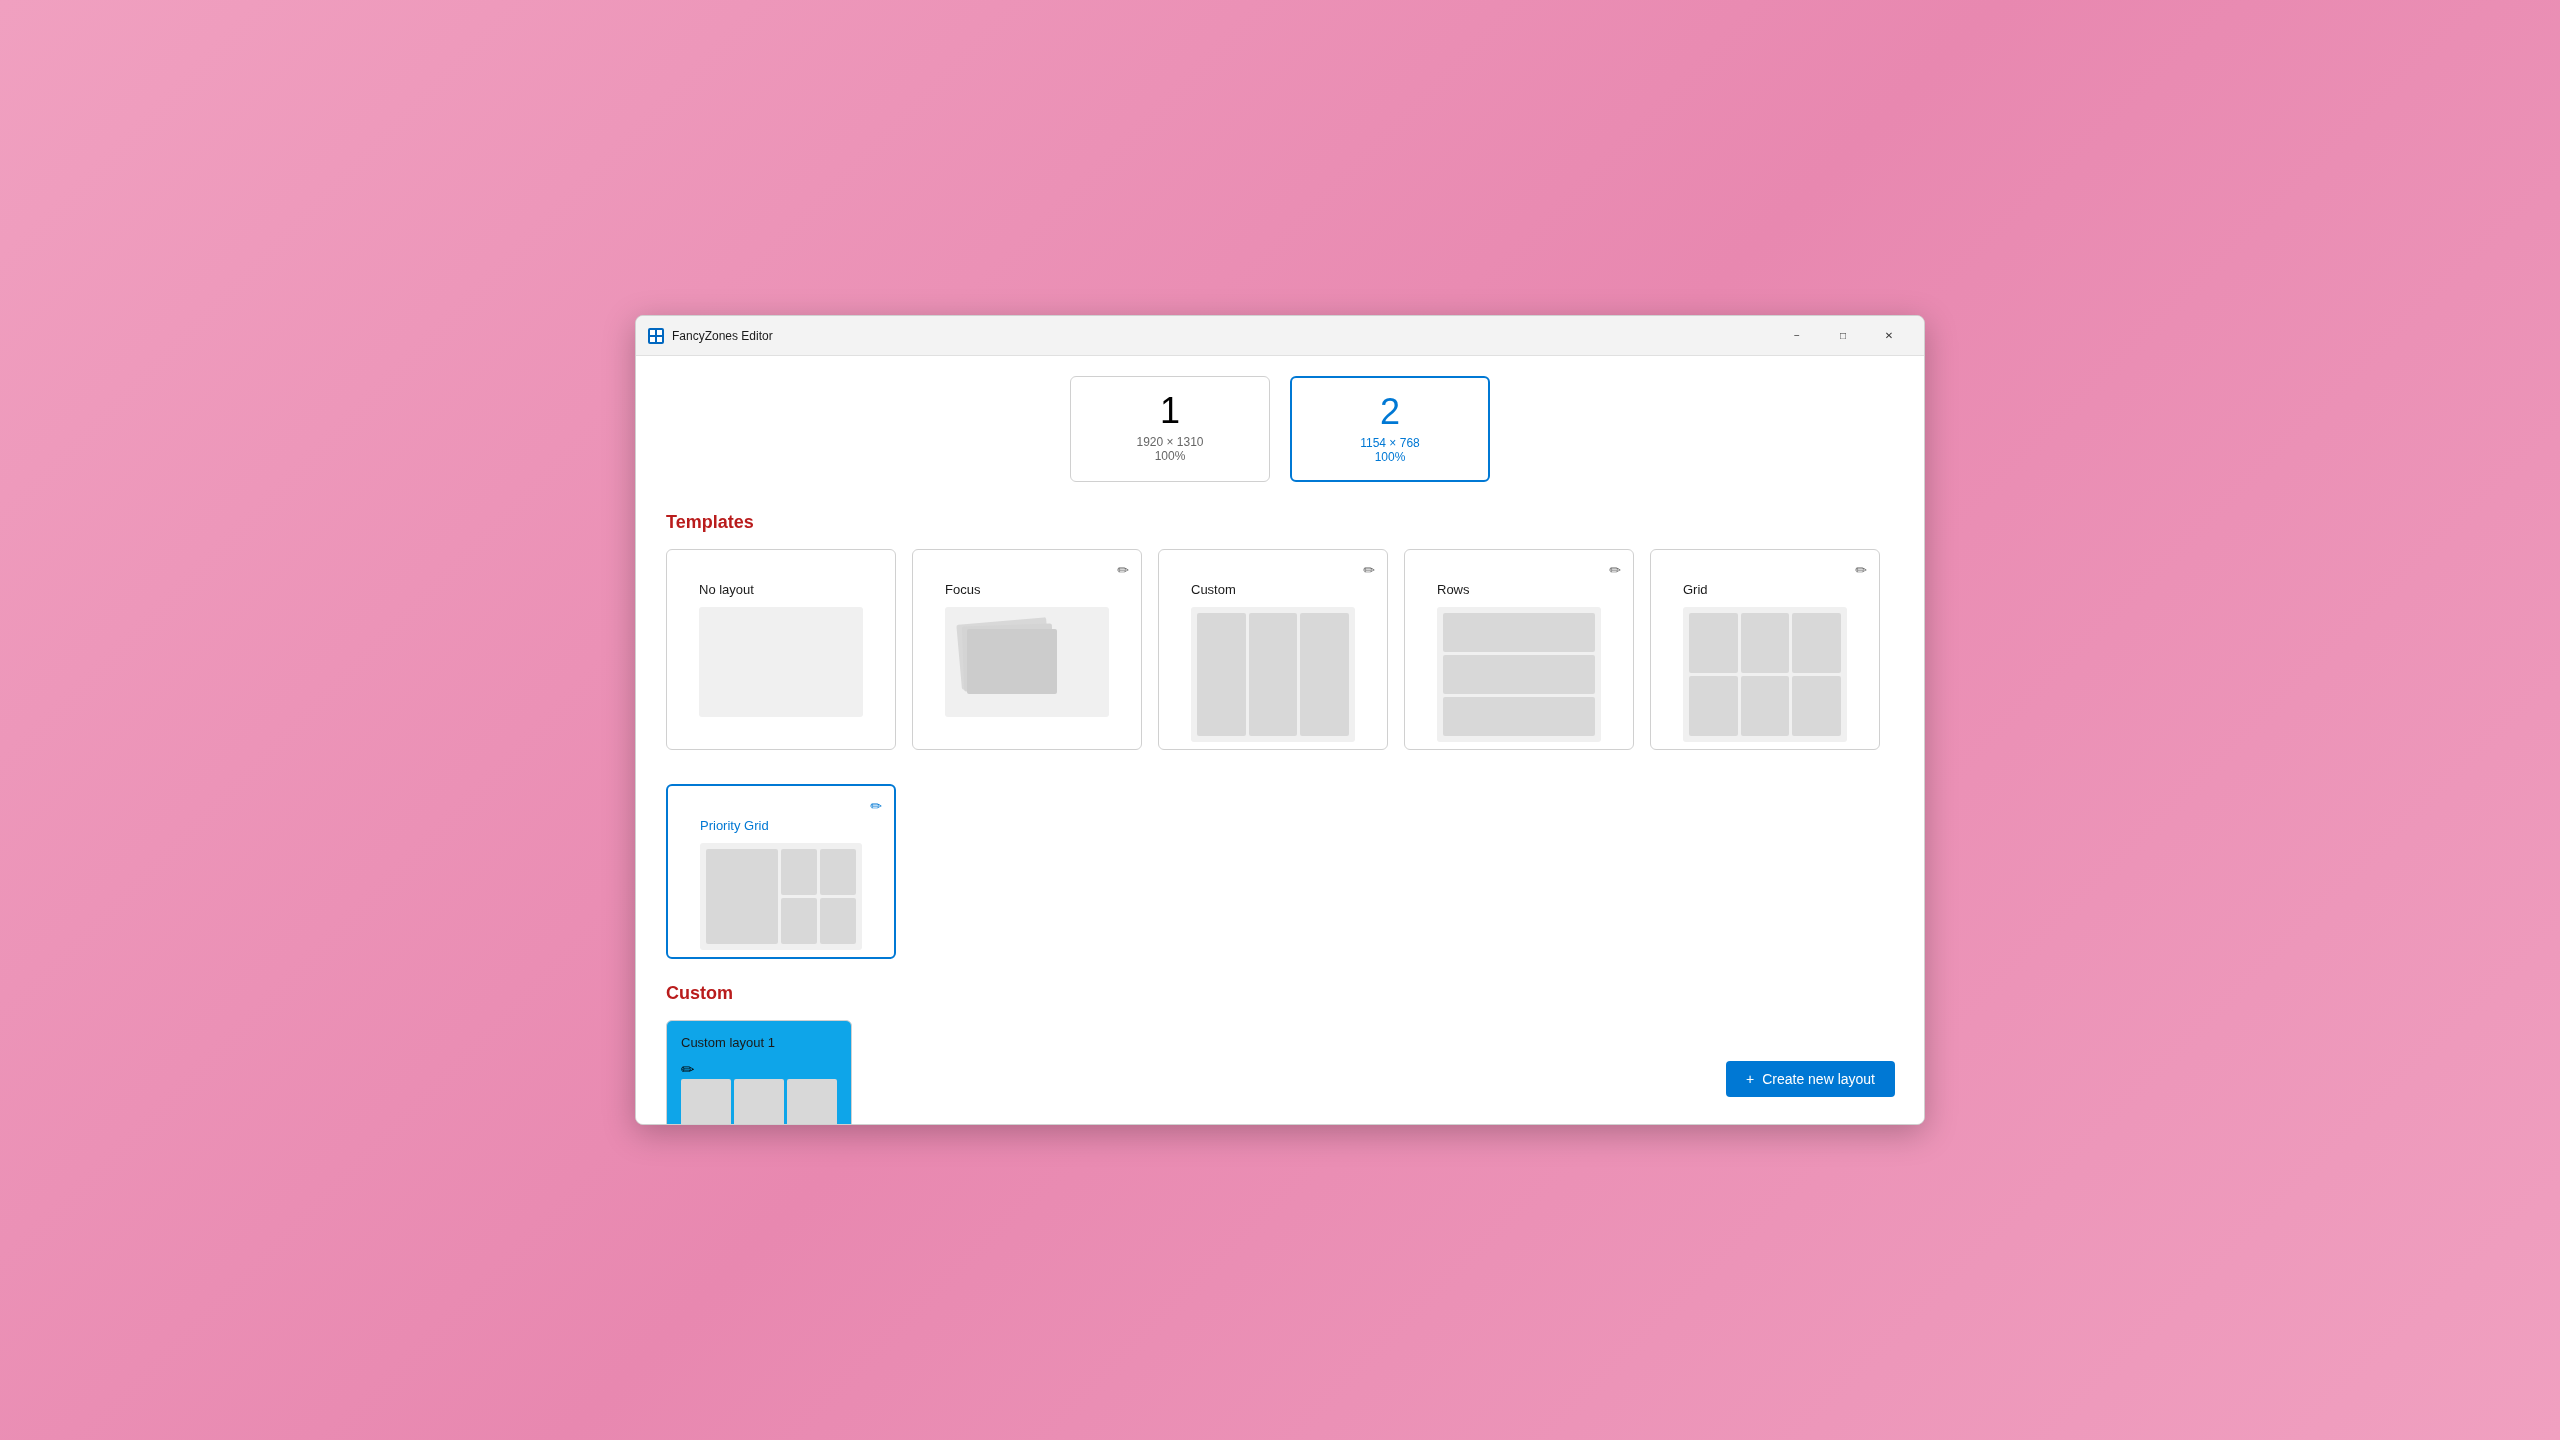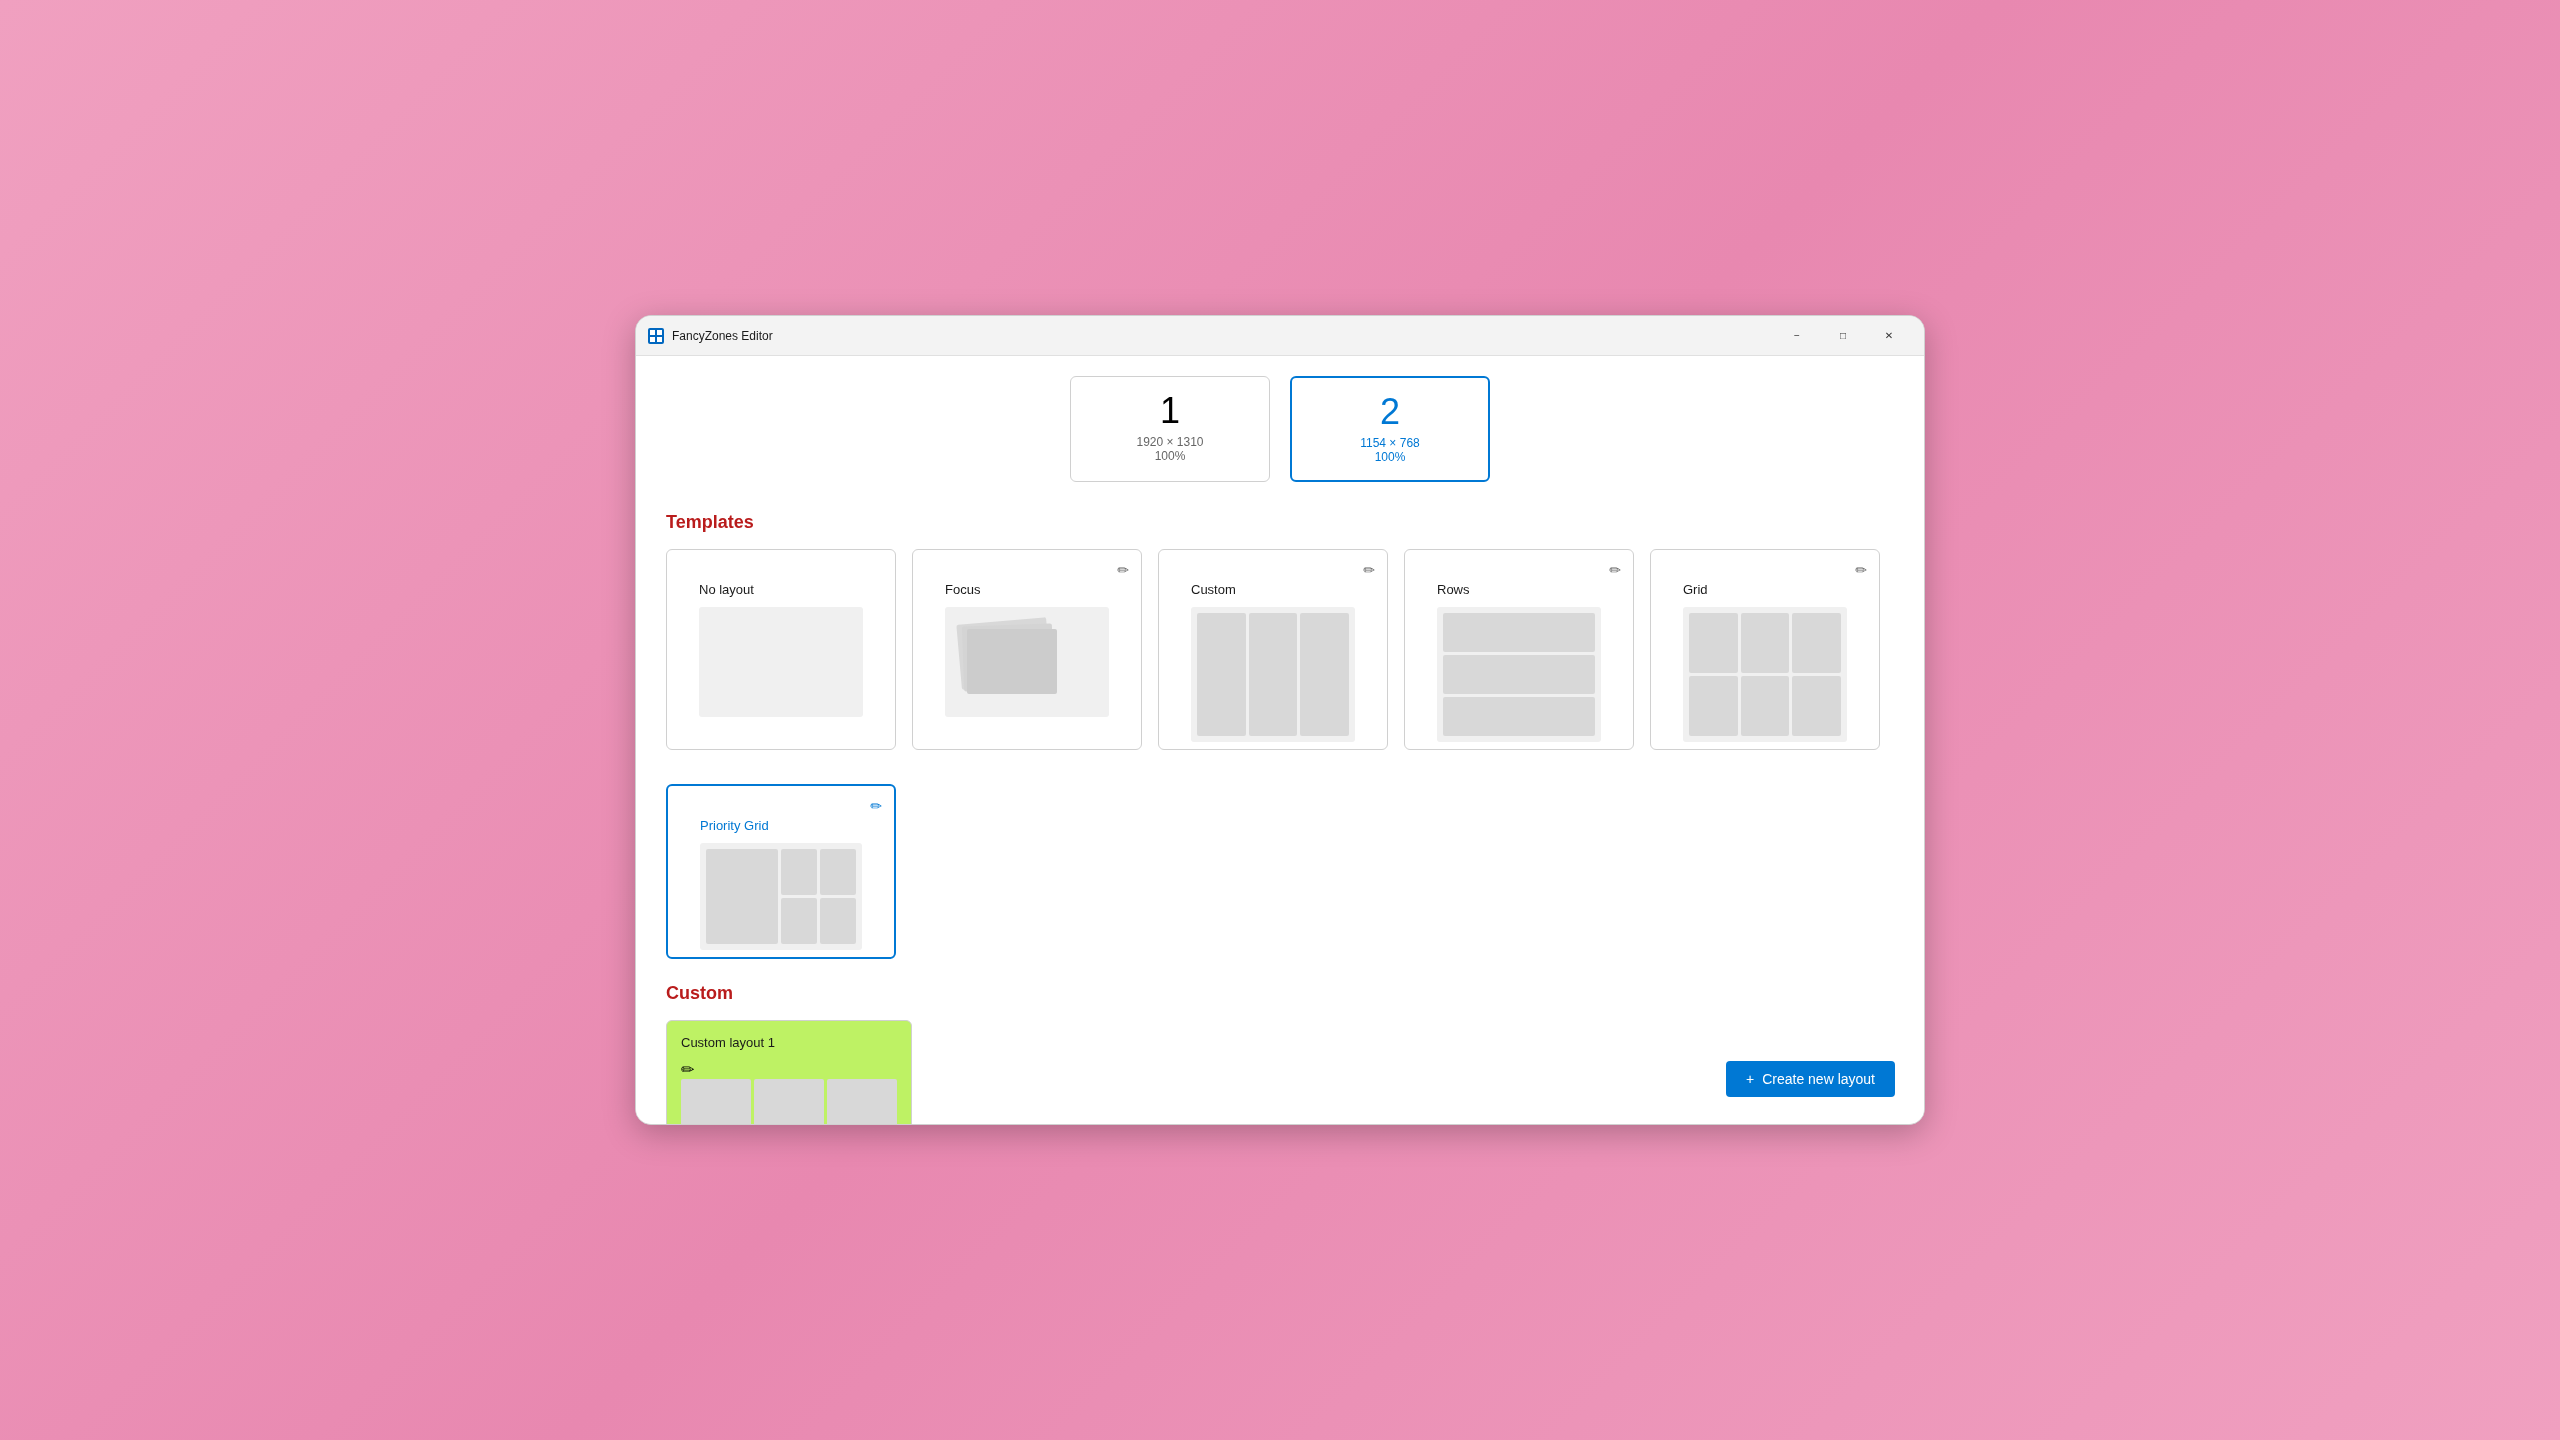--- a/index.html
+++ b/index.html
@@ -7,21 +7,21 @@
       background: linear-gradient(135deg, #f0a0c0 0%, #e888b0 50%, #f0a0c0 100%);
       width: 2560px;
       height: 1440px;
       display: flex;
       align-items: center;
       justify-content: center;
       font-family: 'Segoe UI', sans-serif;
     }
     .window {
       background: #f3f3f3;
-      border-radius: 16px;
+      border-radius: 8px;
       width: 1290px;
       height: 810px;
       box-shadow: 0 8px 32px rgba(0,0,0,0.25);
       display: flex;
       flex-direction: column;
       overflow: hidden;
       border: 1px solid #d0d0d0;
     }
     .titlebar {
       background: #f3f3f3;
@@ -211,26 +211,26 @@
       background: #d8d8d8;
       border-radius: 2px;
       grid-row: 1 / 3;
     }
     .priority-small {
       background: #d8d8d8;
       border-radius: 2px;
     }
     .custom-section { margin-top: 24px; }
     .custom-card {
-      width: 246px;
+      width: 186px;
       min-height: 130px;
       border: 1px solid #d0d0d0;
       border-radius: 6px;
       padding: 14px;
-      background: #bef264;
+      background: #0ea5e9;
       cursor: pointer;
       position: relative;
     }
     .custom-card .card-title {
       font-size: 13px;
       font-weight: 500;
       color: #1a1a1a;
       margin-bottom: 10px;
     }
     .custom-preview {

